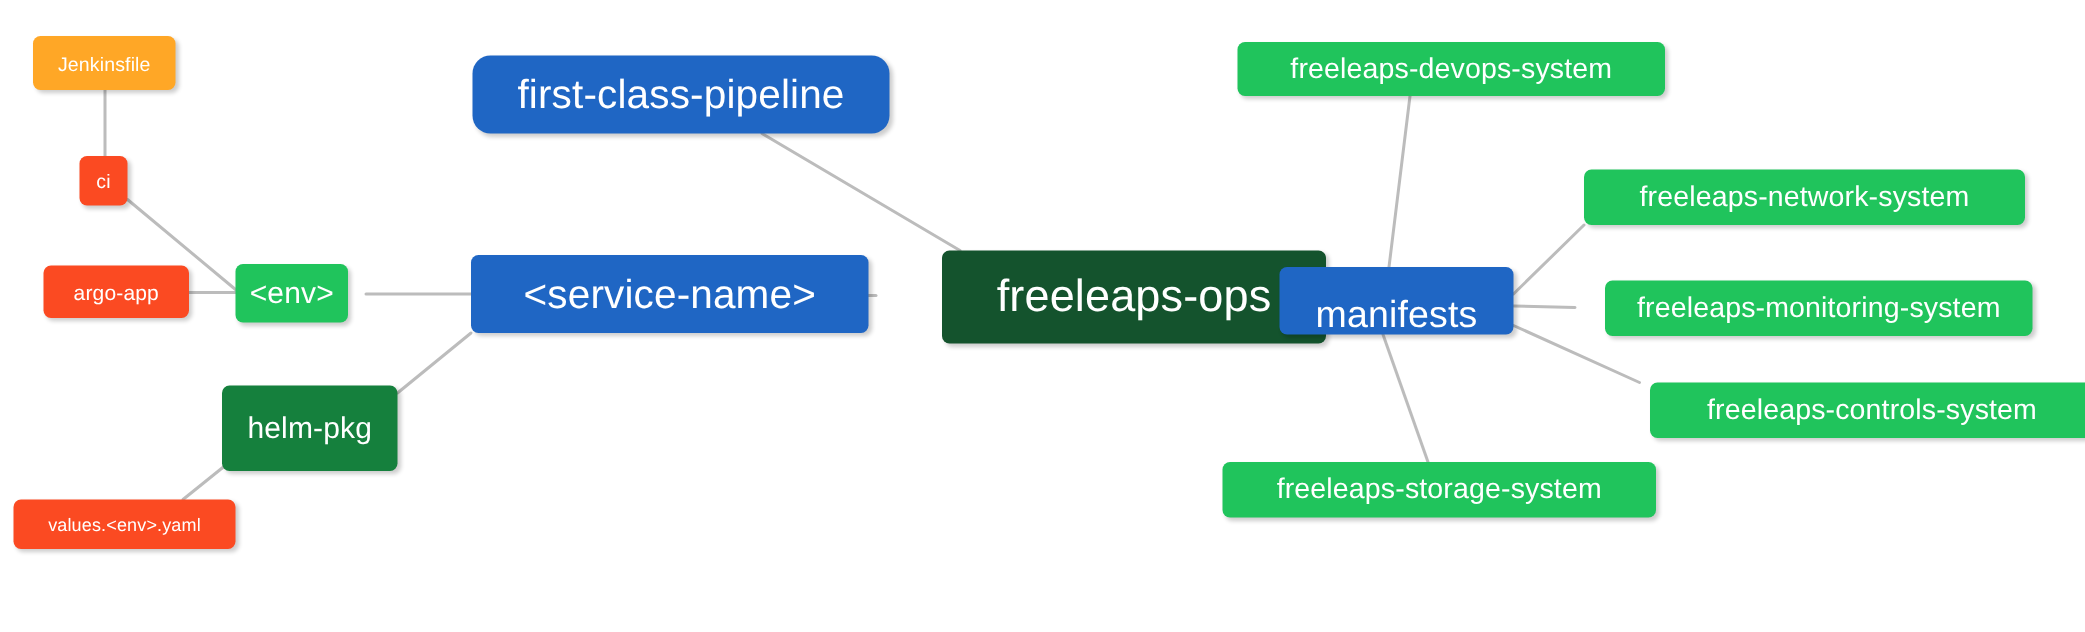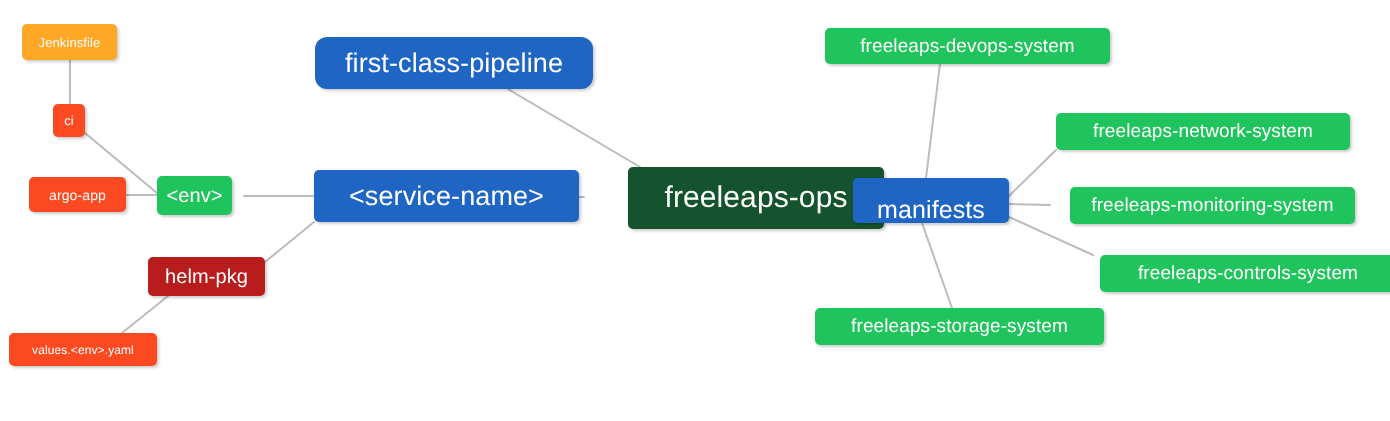--- a/index.html
+++ b/index.html
@@ -72,21 +72,21 @@
       </div>
       <div class="node" style="left: 53px; top: 104px; width: 32px; height: 33px; background: rgb(251, 74, 34); font-size: 13px;">
         <span class="node-label">ci</span>
       </div>
       <div class="node" style="left: 29px; top: 177px; width: 97px; height: 35px; background: rgb(251, 74, 34); font-size: 14px;">
         <span class="node-label">argo-app</span>
       </div>
       <div class="node" style="left: 157px; top: 176px; width: 75px; height: 39px; background: rgb(32, 196, 92); font-size: 20px;">
         <span class="node-label">&lt;env&gt;</span>
       </div>
-      <div class="node" style="left: 148px; top: 257px; width: 117px; height: 39px; background: #b91c1c; font-size: 20px;">
+      <div class="node" style="left: 148px; top: 257px; width: 117px; height: 57px; background: #15803d; font-size: 20px;">
         <span class="node-label">helm-pkg</span>
       </div>
       <div class="node" style="left: 9px; top: 333px; width: 148px; height: 33px; background: rgb(251, 74, 34); font-size: 12px;">
         <span class="node-label">values.&lt;env&gt;.yaml</span>
       </div>
       <div class="node" style="left: 315px; top: 37px; width: 278px; height: 52px; background: rgb(31, 102, 196); font-size: 27px; border-radius: 12px;">
         <span class="node-label">first-class-pipeline</span>
       </div>
       <div class="node" style="left: 314px; top: 170px; width: 265px; height: 52px; background: rgb(31, 102, 196); font-size: 27px;">
         <span class="node-label">&lt;service-name&gt;</span>

